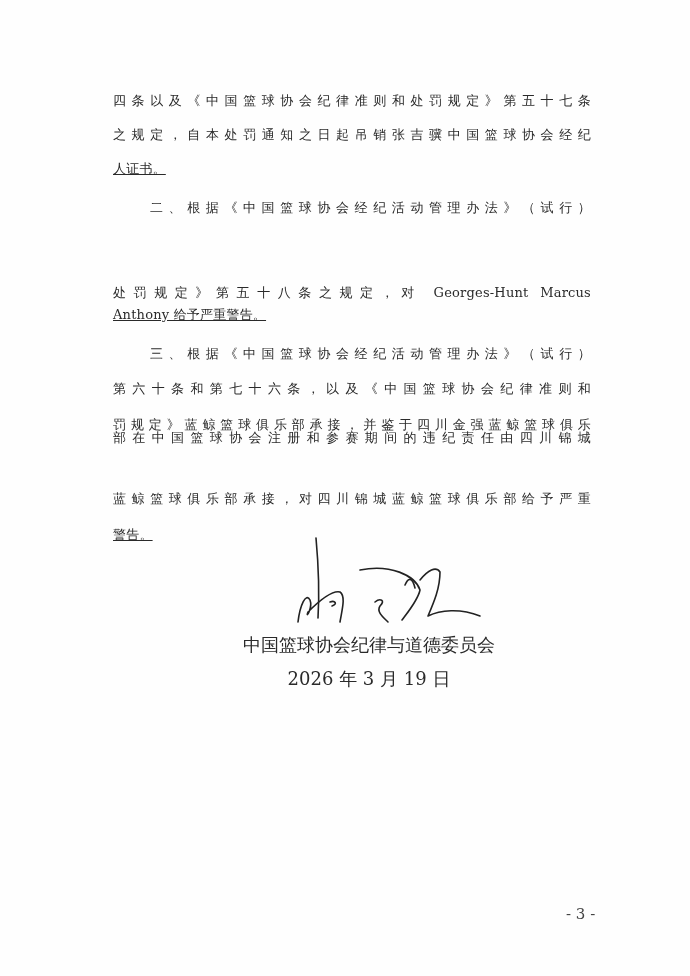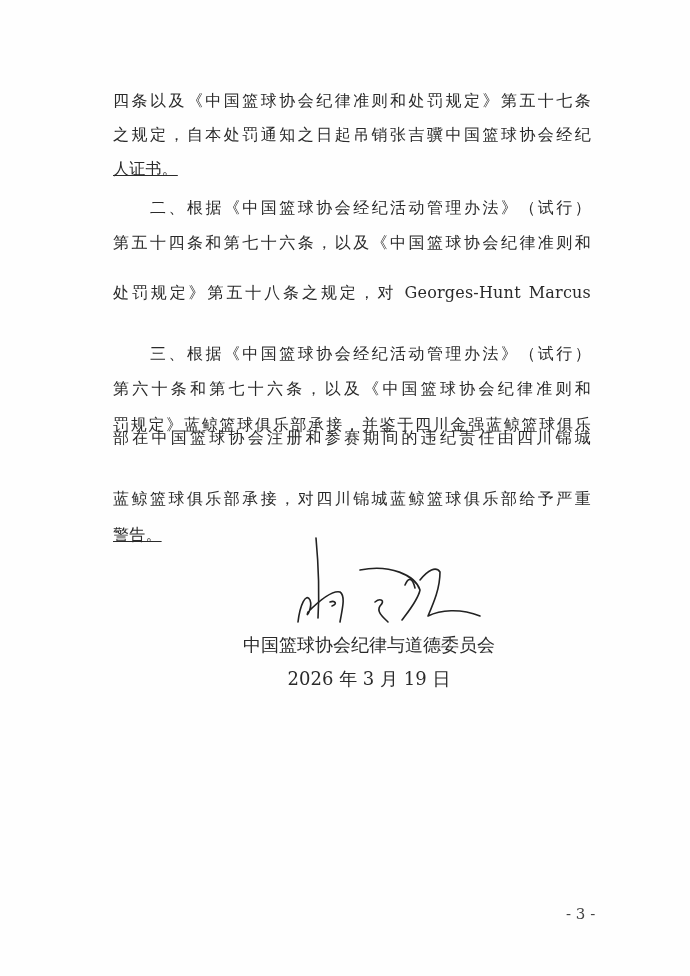--- a/index.html
+++ b/index.html
@@ -3,41 +3,41 @@
 <meta charset="utf-8">
 <style>
   html, body { margin: 0; padding: 0; }
   body {
     width: 690px; height: 976px; background: #fdfdfd; position: relative; overflow: hidden;
     font-family: "DejaVu Serif", "Liberation Serif", serif; color: #2a2a2a;
   }
   .page { position: absolute; left: 0; top: 0; width: 690px; height: 976px; background: #fefefe; }
   .line {
     position: absolute; left: 113px; width: 478px; height: 34px; line-height: 34px;
-    font-size: 16px; white-space: nowrap; text-align: justify; text-align-last: justify;
+    font-size: 13px; white-space: nowrap; text-align: justify; text-align-last: justify;
     letter-spacing: 0.2px;
   }
   .line.last { text-align-last: left; text-decoration: underline; }
   .line.indent { left: 150px; width: 441px; }
   .center { position: absolute; left: 0; width: 690px; text-align: center; font-size: 18px; line-height: 30px; margin-left: 24px; }
   .pagenum { position: absolute; left: 566px; top: 905px; font-size: 15px; color: #444; }
   svg.sig { position: absolute; left: 280px; top: 530px; }
 </style>
 </head>
 <body>
 
 <div class="page">
 
   <div class="line" style="top:84px">四条以及《中国篮球协会纪律准则和处罚规定》第五十七条</div>
   <div class="line" style="top:118px">之规定，自本处罚通知之日起吊销张吉骥中国篮球协会经纪</div>
   <div class="line last" style="top:152px">人证书。</div>
 
   <div class="line indent" style="top:191px">二、根据《中国篮球协会经纪活动管理办法》（试行）</div>
-  <div class="line" style="top:226px">第五十四条和第七十六条，以及《中国篮球协会纪律准则和</div>
   <div class="line" style="top:276px">处罚规定》第五十八条之规定，对 Georges-Hunt Marcus</div>
+  <div class="line last" style="top:298px">Anthony 给予严重警告。</div>
 
   <div class="line indent" style="top:337px">三、根据《中国篮球协会经纪活动管理办法》（试行）</div>
   <div class="line" style="top:372px">第六十条和第七十六条，以及《中国篮球协会纪律准则和</div>
   <div class="line" style="top:408px">罚规定》蓝鲸篮球俱乐部承接，并鉴于四川金强蓝鲸篮球俱乐</div>
   <div class="line" style="top:421px">部在中国篮球协会注册和参赛期间的违纪责任由四川锦城</div>
   <div class="line" style="top:482px">蓝鲸篮球俱乐部承接，对四川锦城蓝鲸篮球俱乐部给予严重</div>
   <div class="line last" style="top:518px">警告。</div>
 
   <svg class="sig" width="220" height="100" viewBox="0 0 220 100">
     <g fill="none" stroke="#222" stroke-width="1.6" stroke-linecap="round" stroke-linejoin="round">

